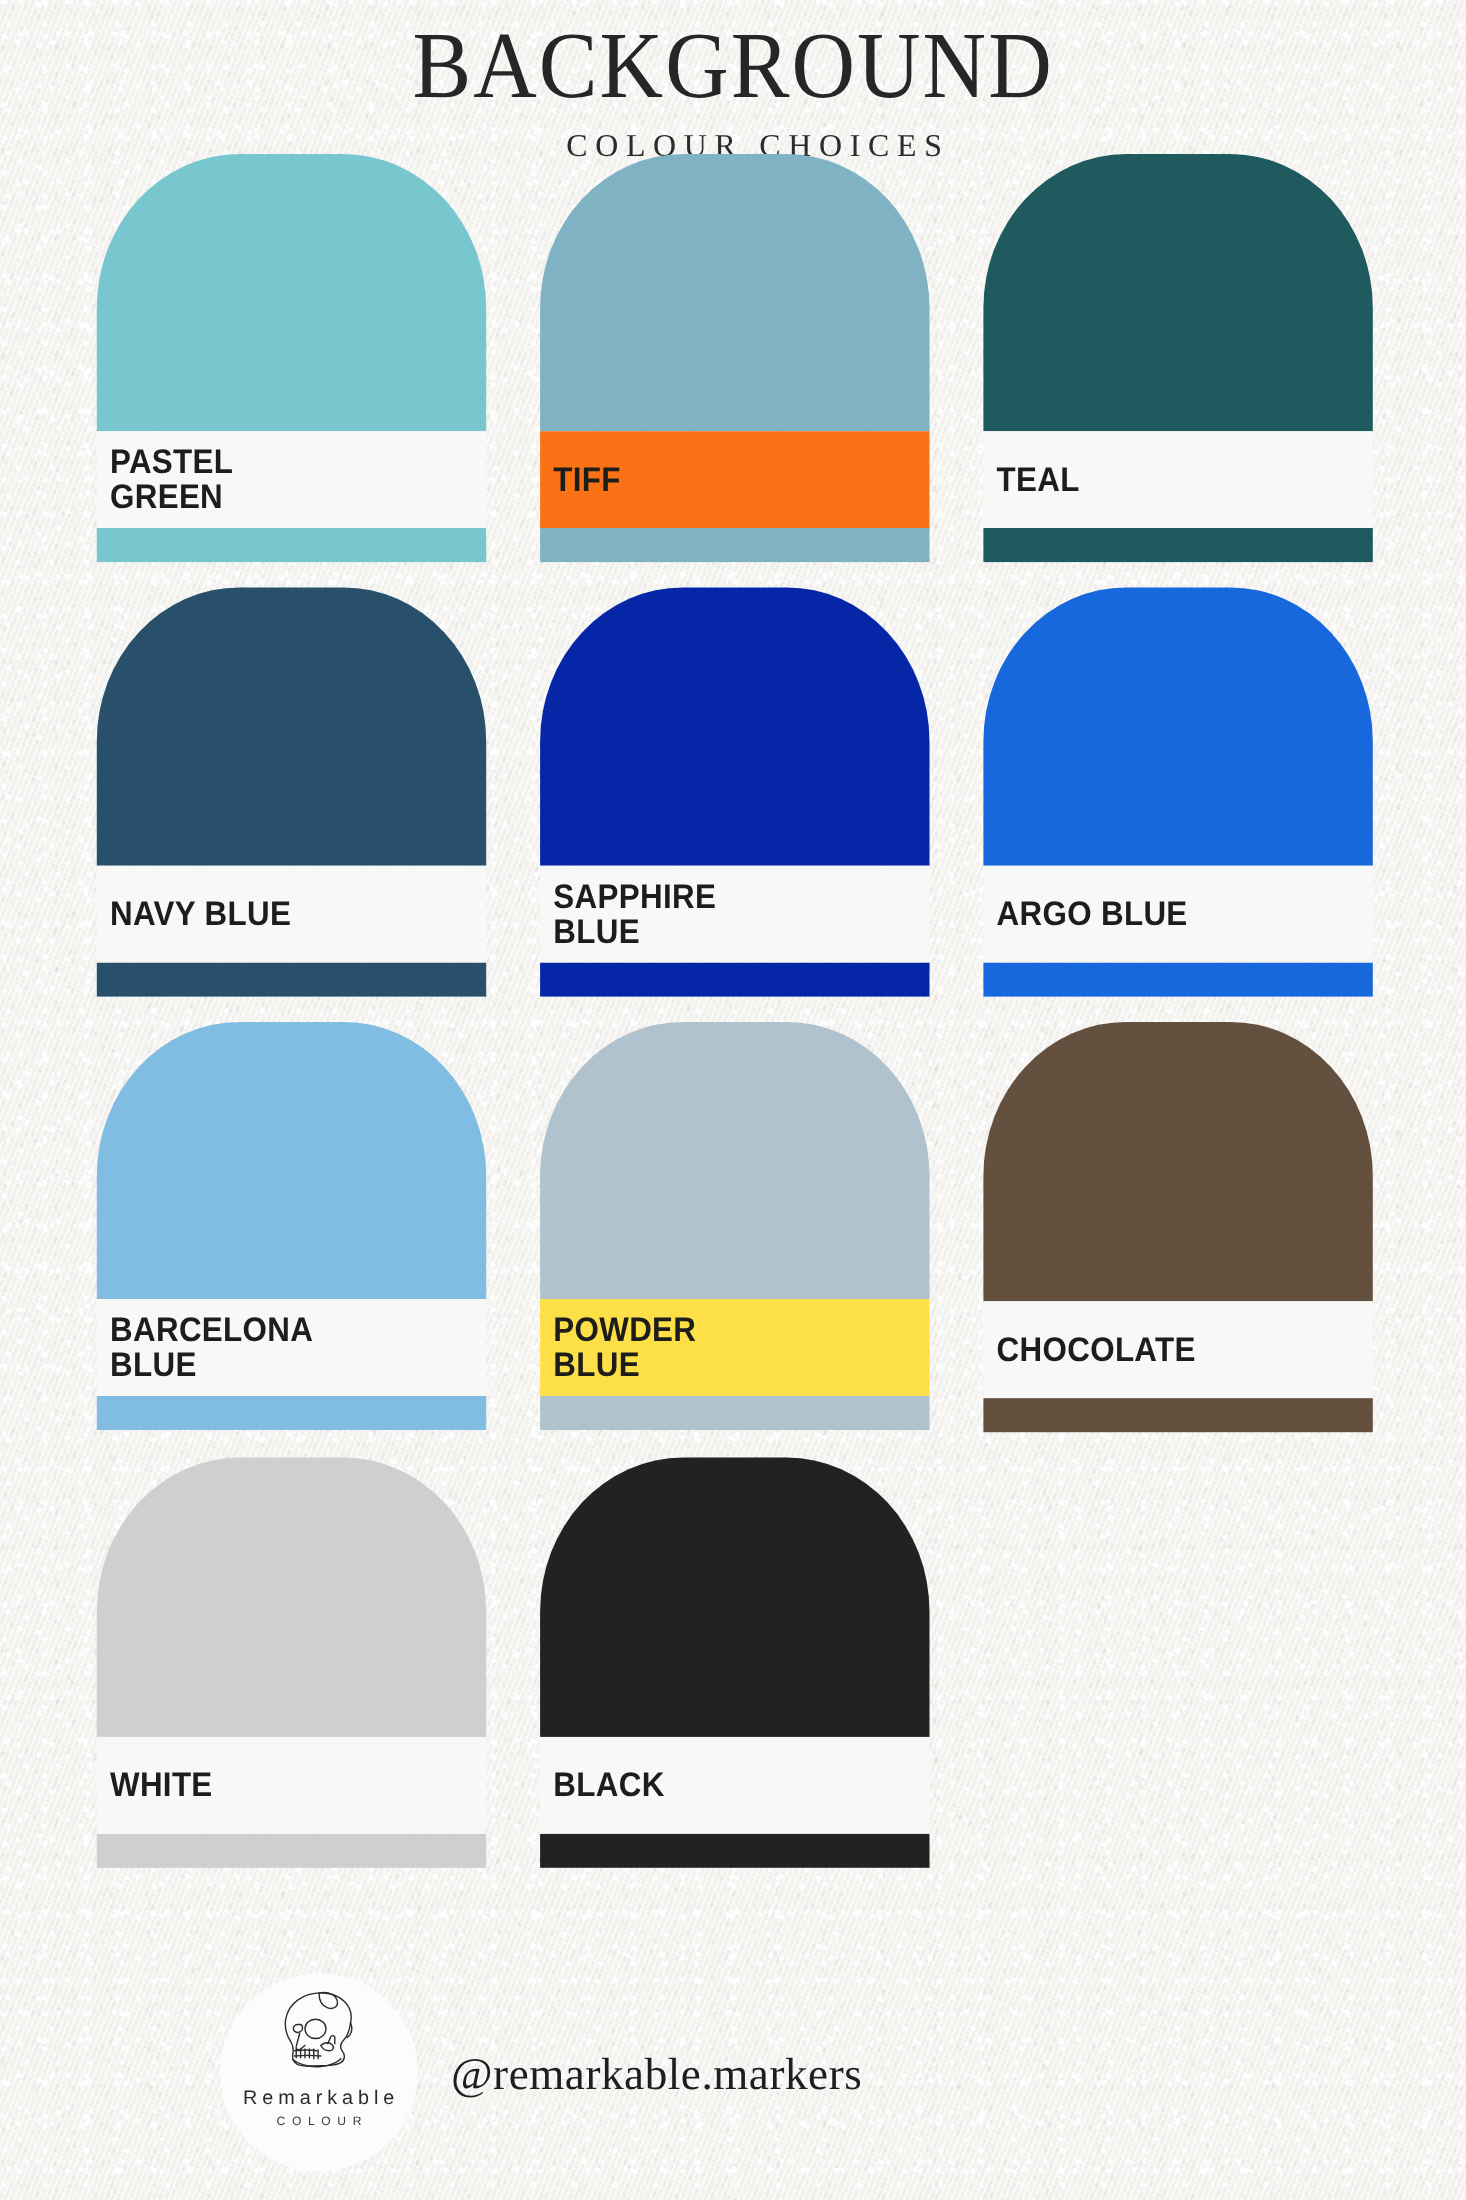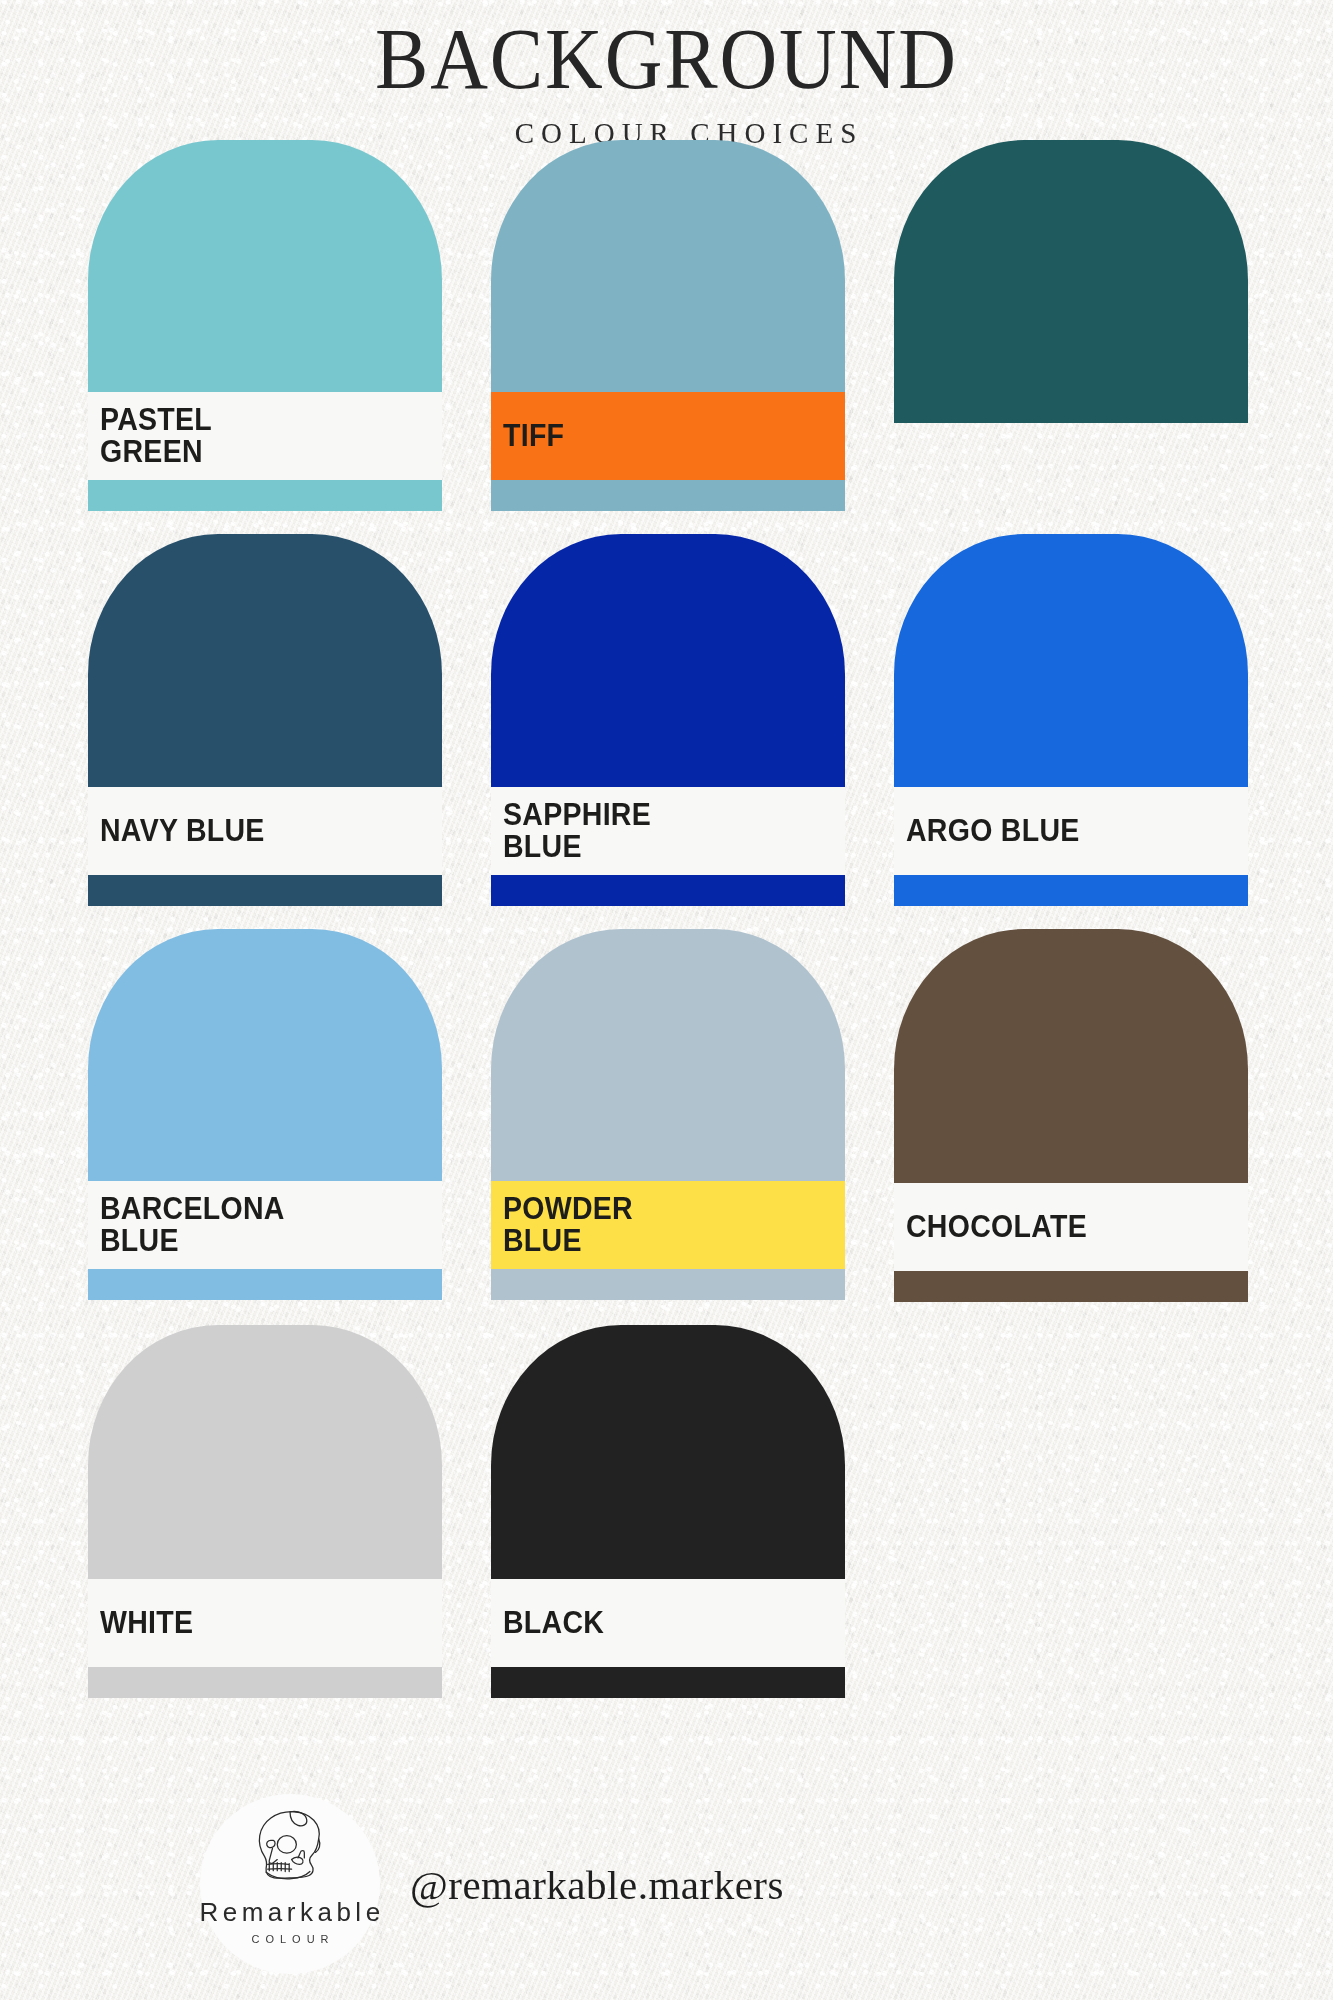--- a/index.html
+++ b/index.html
@@ -164,21 +164,21 @@
     background: #FCFCFC;
     display: flex;
     flex-direction: column;
     align-items: center;
     justify-content: flex-start;
     padding-top: 13px;
   }
   .skull-icon { width: 96px; height: 86px; display: block; }
   .logo-wordmark {
     font-family: "Liberation Sans", sans-serif;
-    font-size: 26px;
+    font-size: 18px;
     letter-spacing: 4.5px;
     color: #2A2A2A;
     margin-top: 4px;
     padding-left: 4px;
     text-align: right;
   }
   .logo-subword {
     font-family: "Liberation Sans", sans-serif;
     font-size: 11px;
     letter-spacing: 6px;
@@ -220,20 +220,23 @@
       </div>
       <div class="card r1 c1">
         <div class="arch" style="background: rgb(127, 179, 196);"></div>
         <div class="label-band" style="background: #f97316;">
           <div class="label-text">TIFF</div>
         </div>
         <div class="bottom-strip" style="background: rgb(127, 179, 196);"></div>
       </div>
       <div class="card r1 c2">
         <div class="arch" style="background: rgb(31, 91, 94);"></div>
+        <div class="label-band" style="background: rgb(248, 248, 247);">
+          <div class="label-text">TEAL</div>
+        </div>
         <div class="bottom-strip" style="background: rgb(31, 91, 94);"></div>
       </div>
       <div class="card r2 c0">
         <div class="arch" style="background: rgb(40, 80, 107);"></div>
         <div class="label-band" style="background: rgb(248, 248, 247);">
           <div class="label-text">NAVY BLUE</div>
         </div>
         <div class="bottom-strip" style="background: rgb(40, 80, 107);"></div>
       </div>
       <div class="card r2 c1">

